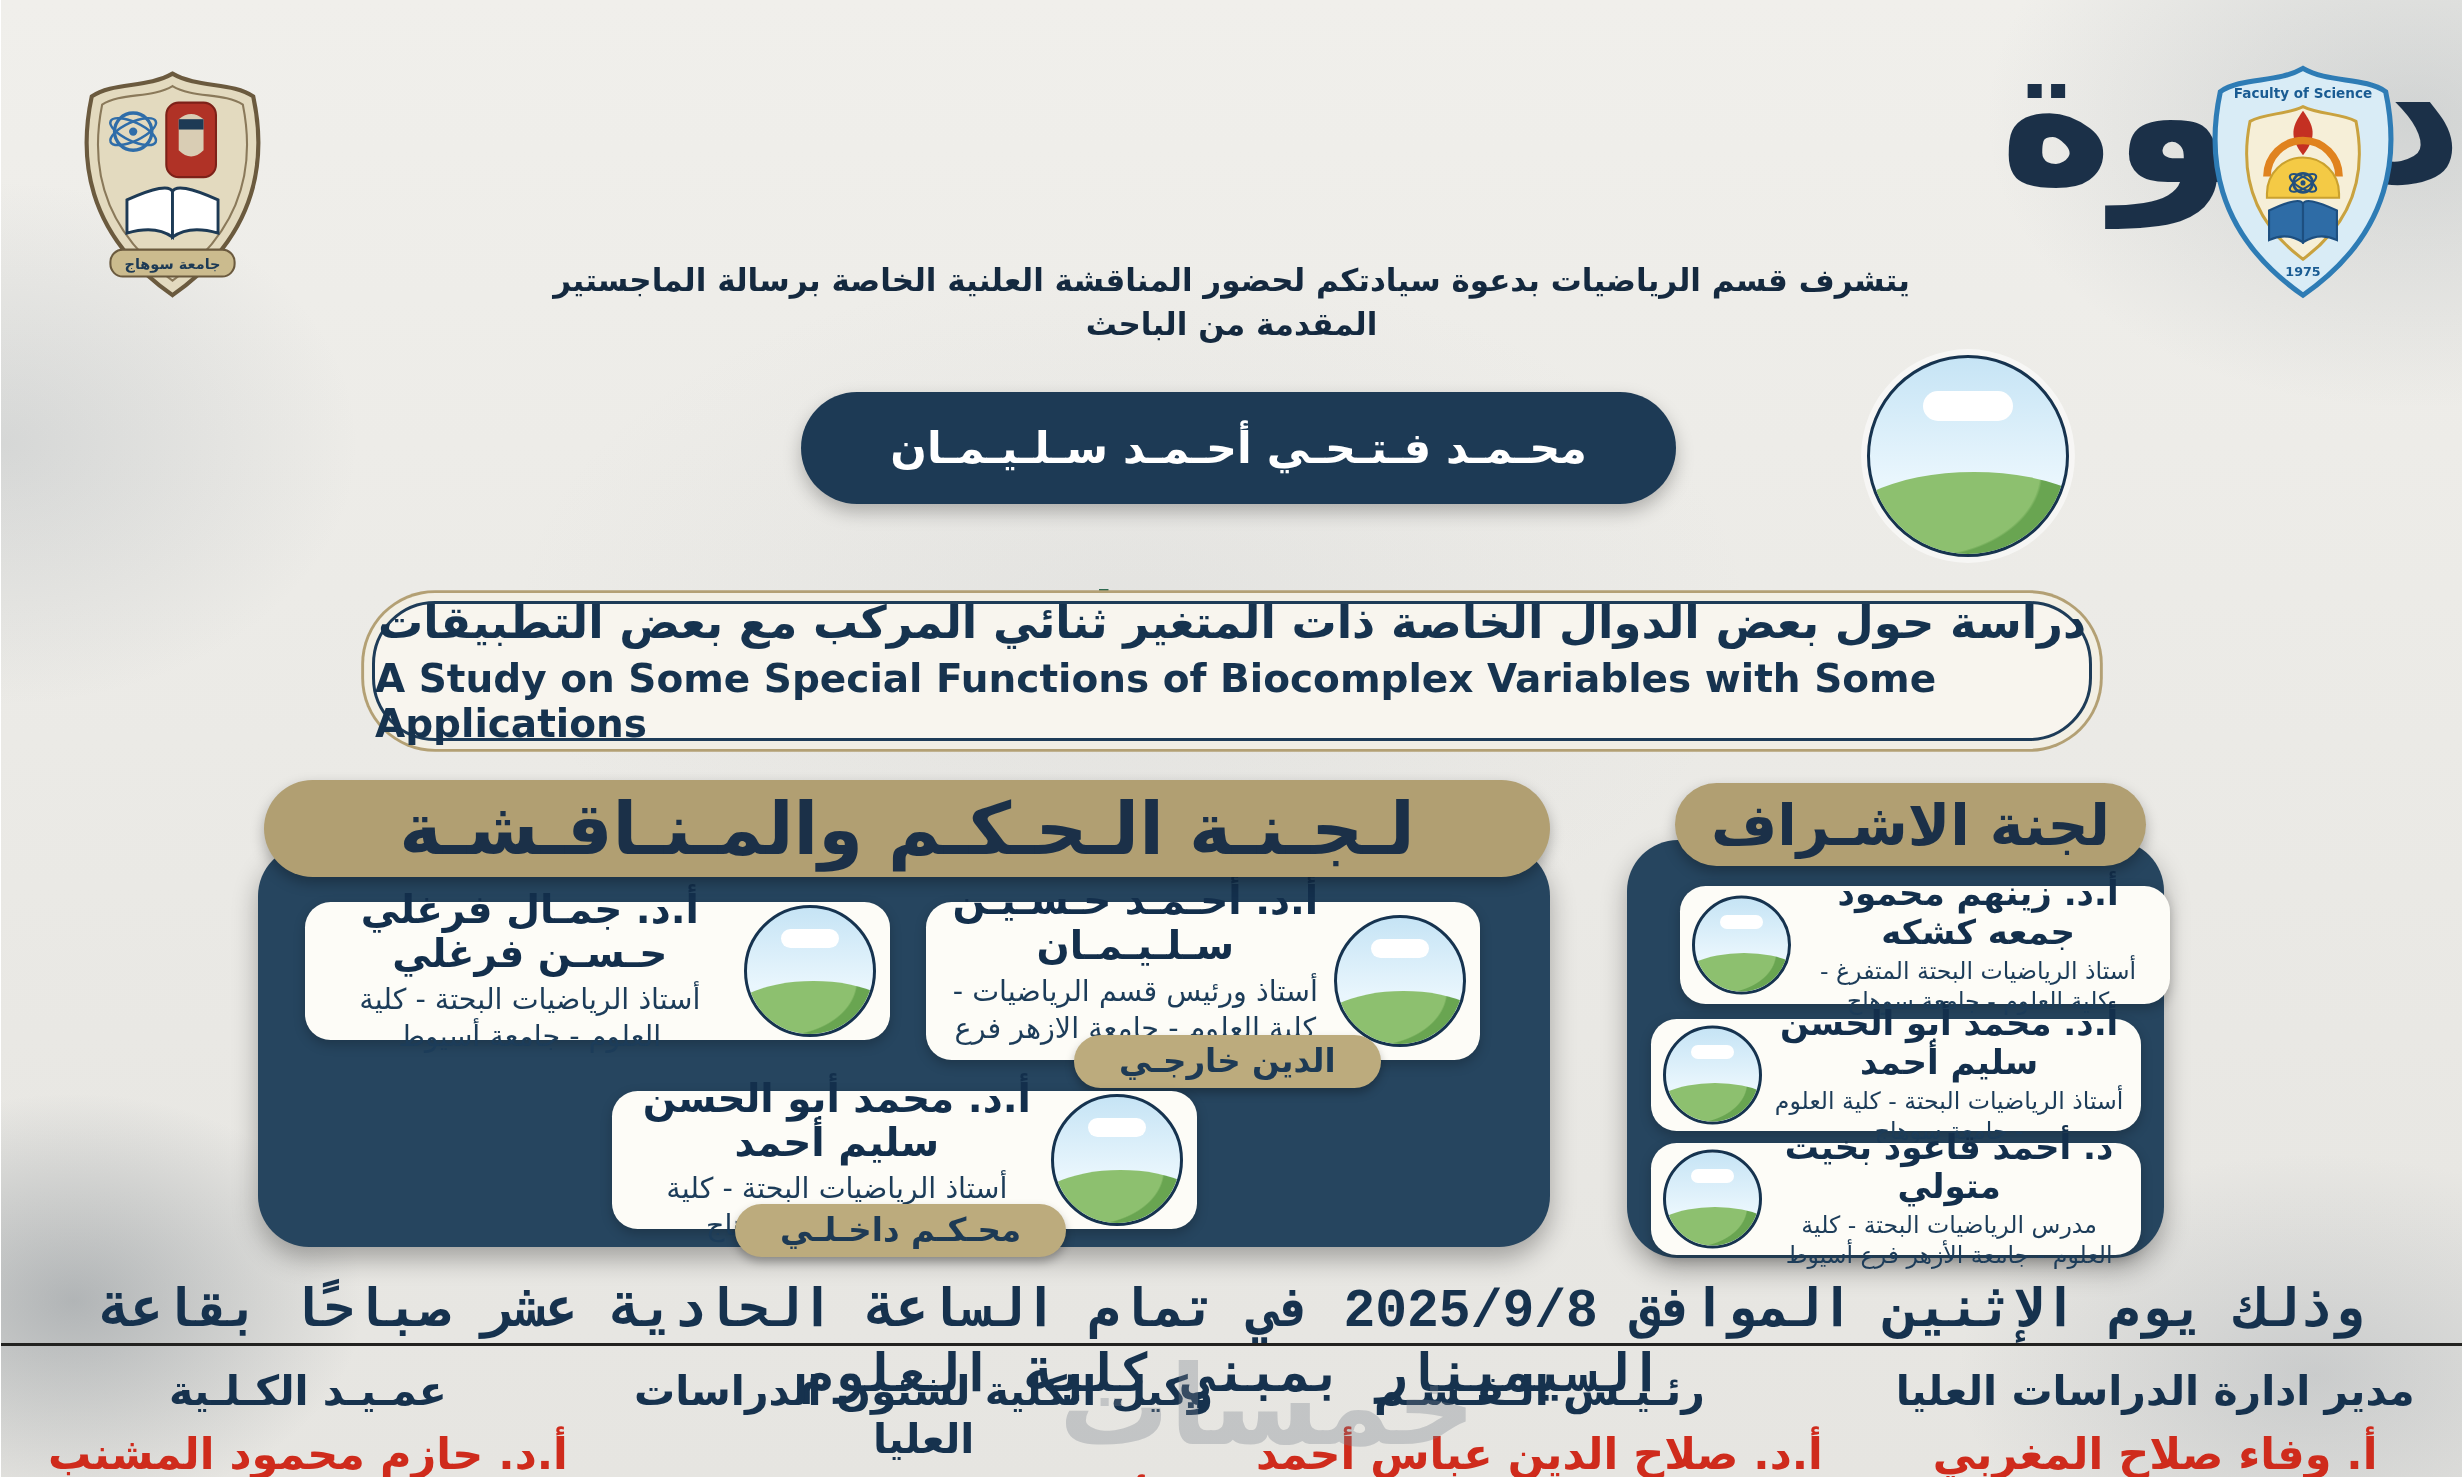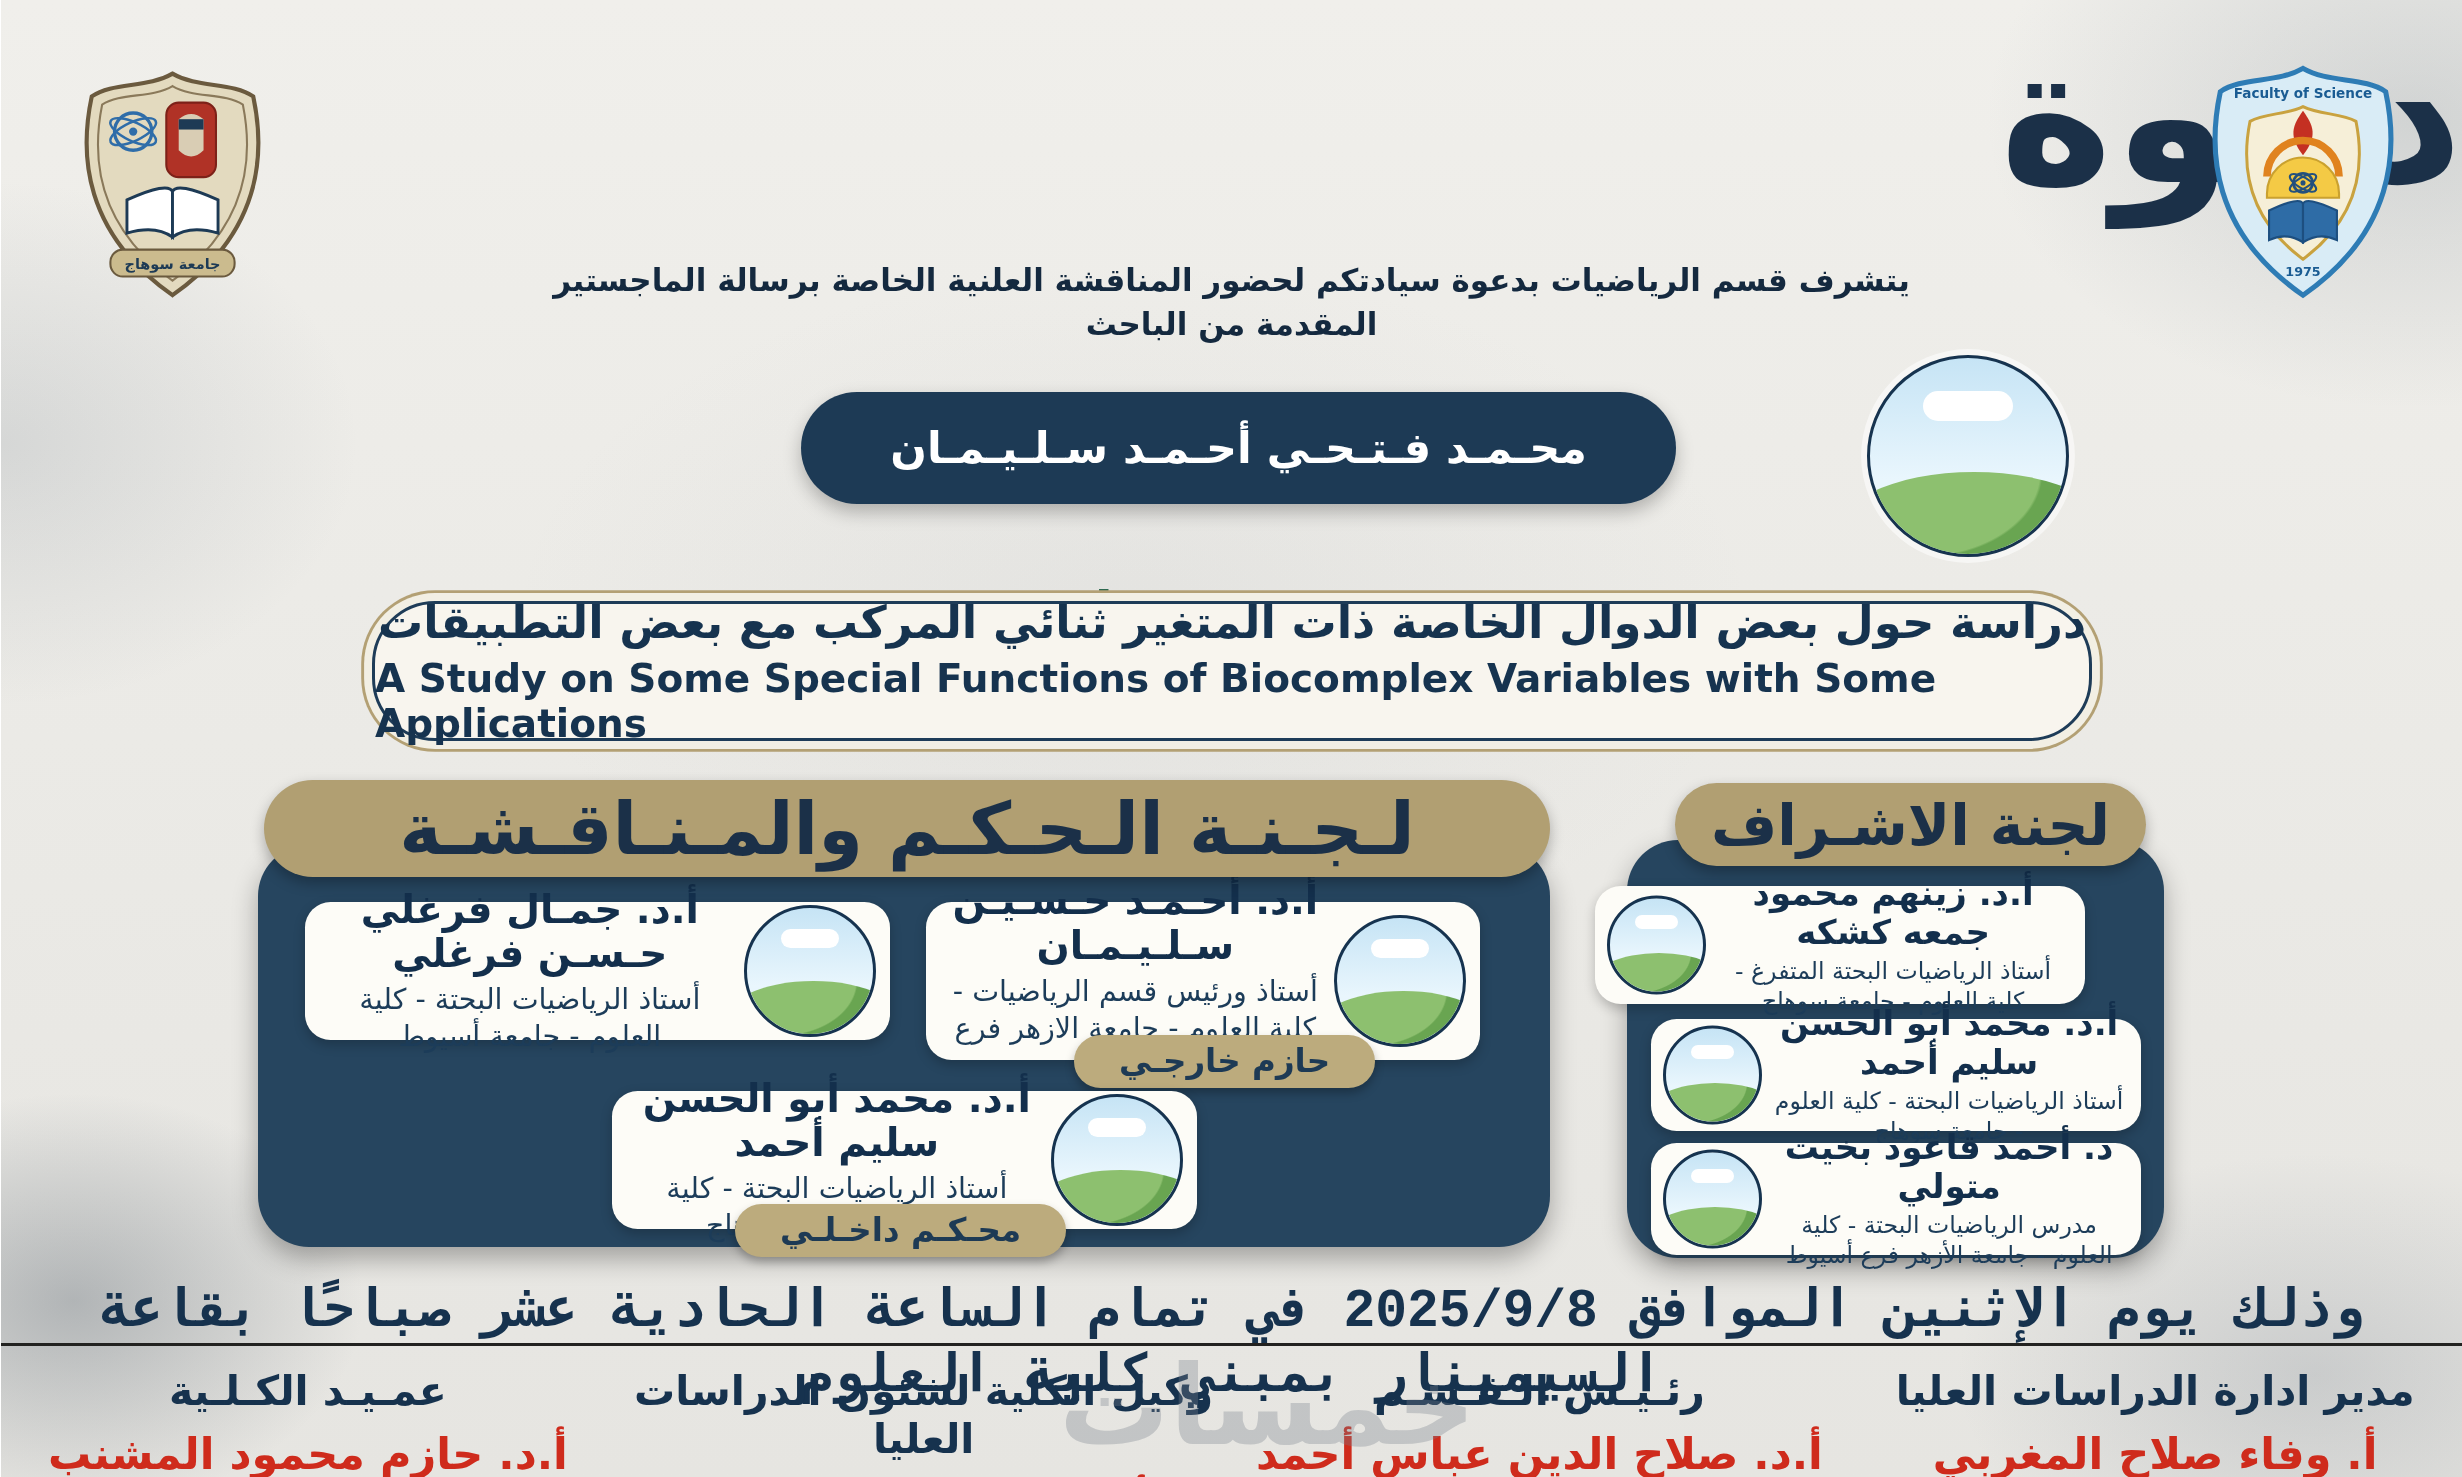--- a/index.html
+++ b/index.html
@@ -105,21 +105,21 @@
     display: flex; flex-direction: column; align-items: center; justify-content: center;
     text-align: center; box-shadow: 0 4.9px 11.8px rgba(0,0,0,.22);
   }
   .j-card { padding-right: 153px; padding-left: 17.7px; }
   .j-card1 { left: 305px; top: 902px;  width: 585px; height: 138px; }
   .j-card2 { left: 926px; top: 902px;  width: 554px; height: 158px; }
   .j-card3 { left: 612px; top: 1091px; width: 585px; height: 138px; }
   .j-avatar { right: 13.8px; top: 50%; transform: translateY(-50%); width: 132px; height: 132px; }
 
   .s-card { padding-left: 120px; padding-right: 13.8px; }
-  .s-cardA { left: 1595px; top: 886px;  width: 490px; height: 118px; align-items: flex-end; }
+  .s-cardA { left: 1680px; top: 886px;  width: 490px; height: 118px; align-items: flex-end; }
   .s-cardB { left: 1651px; top: 1019px; width: 490px; height: 112px; }
   .s-cardC { left: 1651px; top: 1143px; width: 490px; height: 112px; }
   .s-avatar { left: 11.8px; top: 50%; transform: translateY(-50%); width: 99px; height: 99px; }
 
   .member-name { font-size: 39px; font-weight: bold; color: #132f4c; line-height: 1.15; }
   .member-role { font-size: 28.6px; color: #1c3c59; line-height: 1.28; margin-top: 3.9px; }
   .s-card .member-name { font-size: 34px; }
   .s-card .member-role { font-size: 23.6px; }
 
   .examiner-badge {
@@ -229,21 +229,21 @@
   <div class="member-card j-card j-card1">
     <div class="member-name">أ.د. جمـال فرغلي حـسـن فرغلي</div>
     <div class="member-role">أستاذ الرياضيات البحتة - كلية العلوم - جامعة أسيوط</div>
     <div class="landscape-circle j-avatar"></div>
   </div>
 
   <div class="member-card j-card j-card2">
     <div class="member-name">أ.د. أحـمـد حـسـيـن سـلـيـمـان</div>
     <div class="member-role">أستاذ ورئيس قسم الرياضيات - كلية العلوم - جامعة الازهر فرع أسيوط</div>
     <div class="landscape-circle j-avatar"></div>
-    <div class="examiner-badge badge2">حازم خارجـي</div>
+    <div class="examiner-badge badge2">الدين خارجـي</div>
   </div>
 
   <div class="member-card j-card j-card3">
     <div class="member-name">أ.د. محمد أبو الحسن سليم أحمد</div>
     <div class="member-role">أستاذ الرياضيات البحتة - كلية العلوم - جامعة سوهاج</div>
     <div class="landscape-circle j-avatar"></div>
     <div class="examiner-badge badge3">محـكـم داخـلـي</div>
   </div>
 
   <div class="committee-header supervision-header">لجنة الاشـراف</div>

